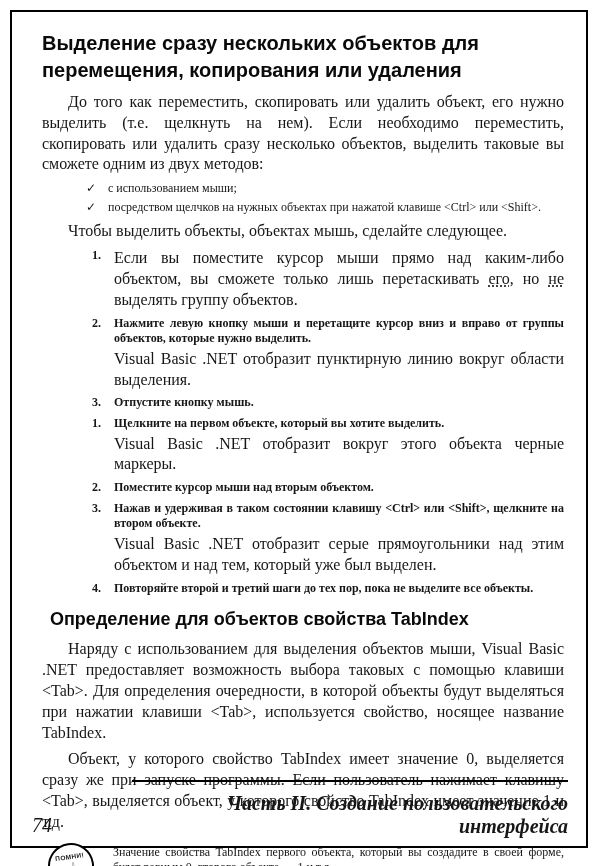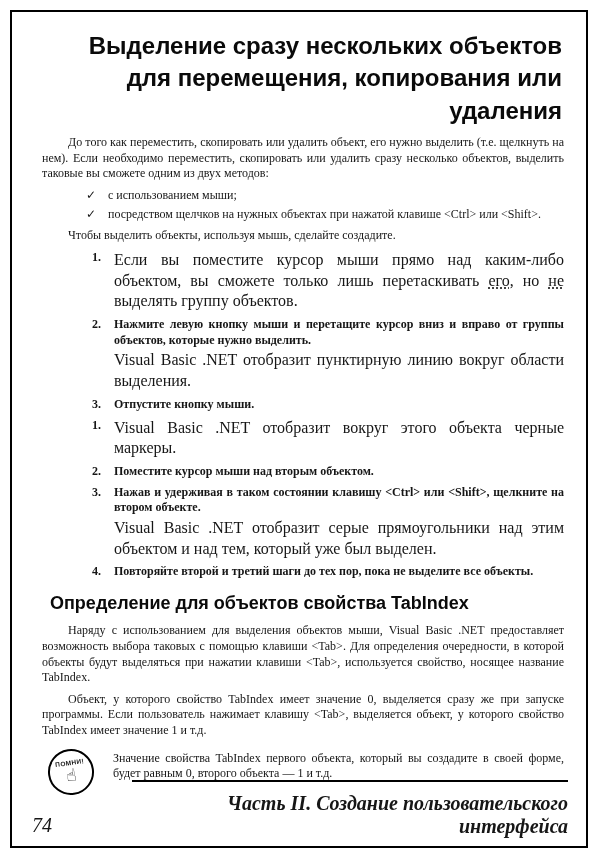--- a/index.html
+++ b/index.html
@@ -19,37 +19,36 @@
     background:#fff;
   }
   .content {
     position:absolute;
     left:30px; top:18px;
     width:522px;
   }
   h1.sect {
     font-family:"Liberation Sans", sans-serif;
     font-weight:700;
-    font-size:24px;
+    font-size:20px;
     line-height:1.35;
     color:#0a0a0a;
     margin:0 0 8px 0;
     max-width:520px;
-    text-align:right;
   }
   h2.sect {
     font-family:"Liberation Sans", sans-serif;
     font-weight:700;
     font-size:18px;
     line-height:1.3;
     color:#0a0a0a;
     margin:12px 0 8px 8px;
   }
   p.body {
-    font-size:12px;
+    font-size:16px;
     line-height:1.3;
     text-align:justify;
     margin:0 0 6px 0;
   }
   .ind { text-indent:26px; }
   .bullets { margin:0 0 6px 0; }
   .bullet {
     position:relative;
     padding-left:66px;
     font-size:12px;
@@ -168,41 +167,42 @@
       <div class="bullet">
         <span class="bullet-mark">✓</span>
         <span>с использованием мыши;</span>
       </div>
       <div class="bullet">
         <span class="bullet-mark">✓</span>
         <span>посредством щелчков на нужных объектах при нажатой клавише &lt;Ctrl&gt; или &lt;Shift&gt;.</span>
       </div>
     </div>
 
-    <p class="body ind">Чтобы выделить объекты, используя мышь, сделайте создадите.</p>
+    <p class="body ind">Чтобы выделить объекты, объектах мышь, сделайте следующее.</p>
 
     <div class="step">
       <span class="step-num">1.</span>
       <div class="step-body"><span>Если вы поместите курсор мыши прямо над каким-либо объектом, вы сможете только лишь перетаскивать </span><span class="emph">его</span><span>, но </span><span class="emph">не</span><span> выделять группу объектов.</span></div>
     </div>
 
     <div class="step">
       <span class="step-num">2.</span>
       <div class="step-title">Нажмите левую кнопку мыши и перетащите курсор вниз и вправо от группы объектов, которые нужно выделить.</div>
       <div class="step-body">Visual Basic .NET отобразит пунктирную линию вокруг области выделения.</div>
     </div>
 
     <div class="step">
       <span class="step-num">3.</span>
-      <div class="step-title">Отпустите кнопку мыши.</div>
+      <div class="step-title">Отпустите кнопку мышь.</div>
     </div>
 
 
     <div class="step">
       <span class="step-num">1.</span>
+      <div class="step-title">Щелкните на первом объекте, который вы хотите выделить.</div>
       <div class="step-body">Visual Basic .NET отобразит вокруг этого объекта черные маркеры.</div>
     </div>
 
     <div class="step">
       <span class="step-num">2.</span>
       <div class="step-title">Поместите курсор мыши над вторым объектом.</div>
     </div>
 
     <div class="step">
       <span class="step-num">3.</span>

